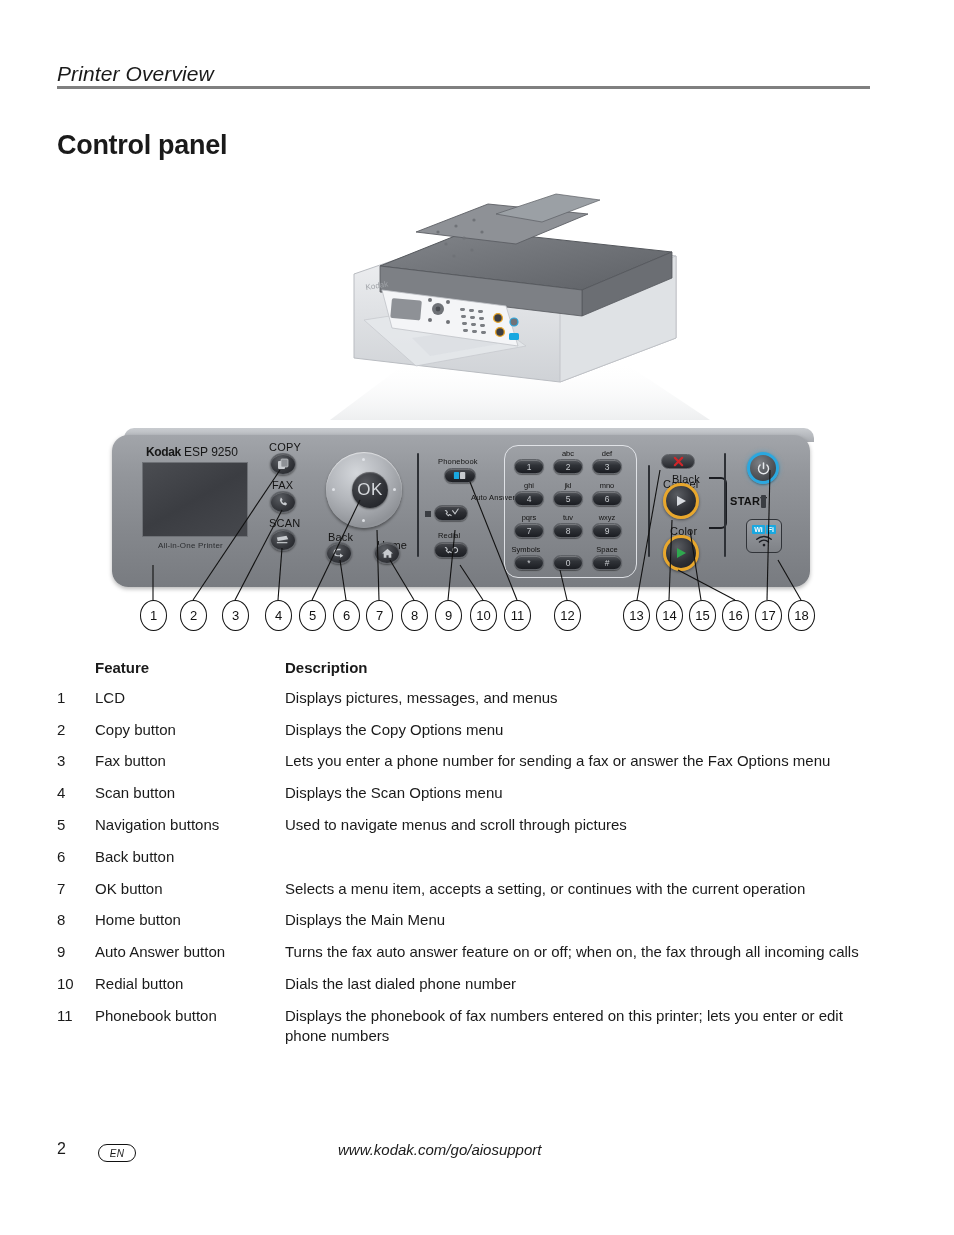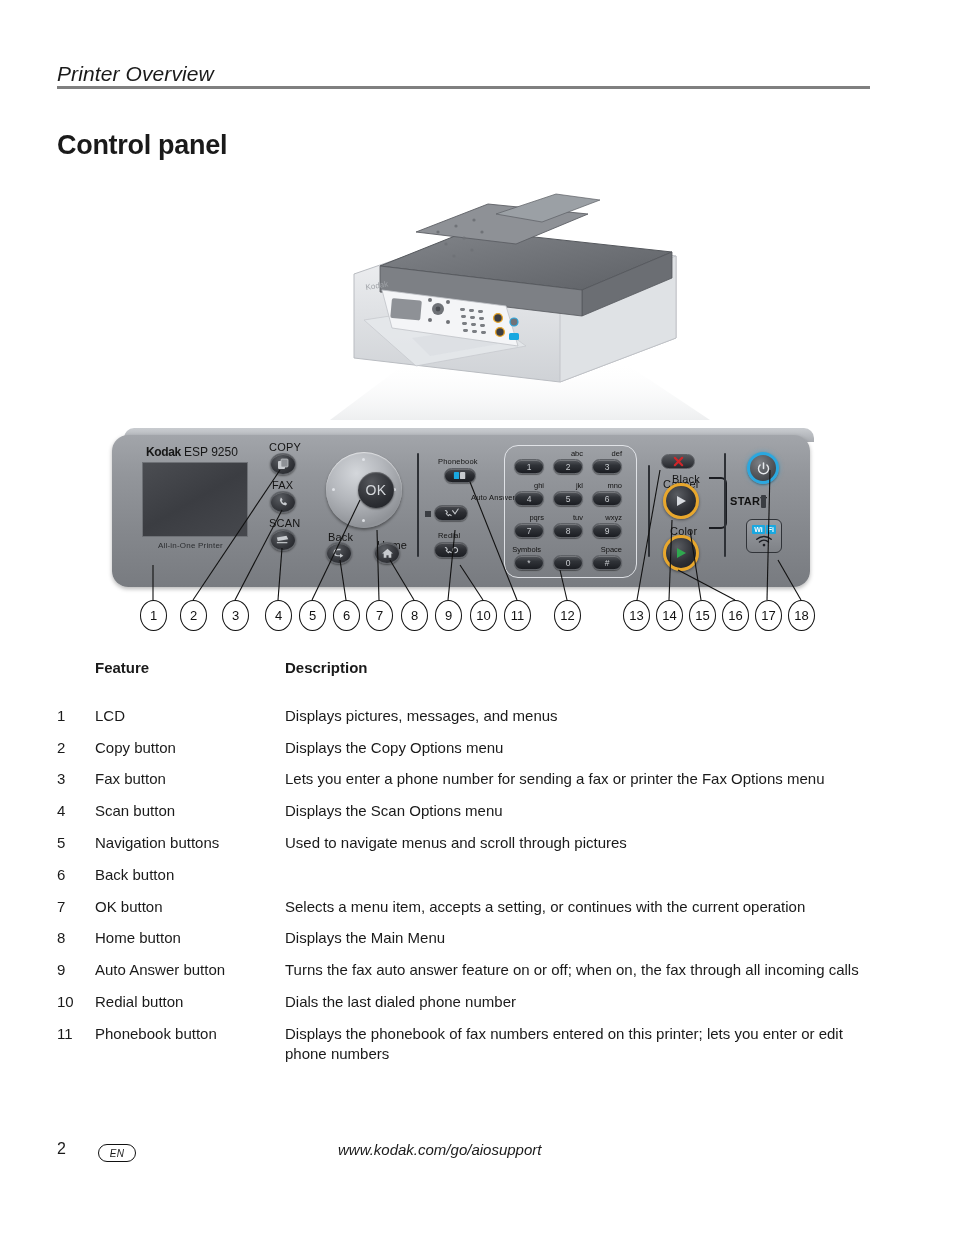--- a/index.html
+++ b/index.html
@@ -84,45 +84,45 @@
   }
   .rbtn svg { display: block; }
 
   
   #dial {
     position: absolute; left: 214px; top: 17px; width: 76px; height: 76px; border-radius: 50%;
     background: radial-gradient(circle at 40% 28%, #d4d7db 0%, #b3b6bb 40%, #8f9297 75%, #a8abb0 100%);
     box-shadow: 0 2px 3px rgba(0,0,0,.4), inset 0 1px 1px rgba(255,255,255,.55);
   }
   #dial-ok {
-    position: absolute; left: 32px; top: 20px; width: 36px; height: 36px; border-radius: 50%;
+    position: absolute; left: 26px; top: 20px; width: 36px; height: 36px; border-radius: 50%;
     background: radial-gradient(circle at 38% 28%, #55575c 0%, #303237 55%, #1b1d22 100%);
     box-shadow: inset 0 1px 1px rgba(255,255,255,.22), 0 1px 2px rgba(0,0,0,.5);
     display: flex; align-items: center; justify-content: center;
-    color: #d6d9dd; font-size: 14px; letter-spacing: .4px;
+    color: #d6d9dd; font-size: 17px; letter-spacing: .4px;
   }
   .dial-dot { position: absolute; width: 3px; height: 3px; border-radius: 50%; background: #e7eaee; opacity: .85; }
 
   
   .vbar { position: absolute; width: 2px; background: #2e3136; border-radius: 1px; }
 
   
   #keypad-box {
     position: absolute; left: 392px; top: 10px; width: 133px; height: 133px;
     border: 1.5px solid #e8eaee; border-radius: 14px; opacity: .9;
   }
   .key {
     position: absolute; width: 30px; height: 15px; border-radius: 999px;
     background: linear-gradient(180deg,#56595e 0%,#303338 40%,#1b1d22 100%);
     border: 1px solid #5f6267;
     box-shadow: inset 0 1px 0 rgba(255,255,255,.2), 0 1px 1px rgba(0,0,0,.4);
     display: flex; align-items: center; justify-content: center;
     color: #c9ccd0; font-size: 8.5px;
   }
-  .keyletters { position: absolute; font-size: 7.5px; color: #131313; text-align: right; width: 30px; }
+  .keyletters { position: absolute; font-size: 7.5px; color: #131313; text-align: center; width: 30px; }
 
   
   #cancel-btn {
     position: absolute; left: 549px; top: 19px; width: 34px; height: 15px; border-radius: 999px;
     background: linear-gradient(180deg,#56595e,#26282d);
     border: 1px solid #5f6267;
     display: flex; align-items: center; justify-content: center;
   }
   .startbtn {
     position: absolute; width: 36px; height: 36px; border-radius: 50%;
@@ -161,21 +161,21 @@
   .callout {
     position: absolute; width: 27px; height: 31px; border-radius: 50%;
     border: 1.6px solid #111; background: #fff;
     display: flex; align-items: center; justify-content: center;
     font-size: 13px; color: #111;
   }
 
   
   #table { position: absolute; left: 57px; top: 658px; width: 820px; }
   .trow { display: flex; align-items: flex-start; }
-  .thead { font-weight: bold; font-size: 15px; margin-bottom: 28px; }
+  .thead { font-weight: bold; font-size: 15px; margin-bottom: 10px; }
   .c-num { width: 38px; flex: 0 0 38px; font-size: 15px; line-height: 1.32; }
   .c-feat { width: 190px; flex: 0 0 190px; font-size: 15px; line-height: 1.32; }
   .c-desc { flex: 1; font-size: 15px; line-height: 1.32; }
   .trow.body { margin-bottom: 12px; }
 
   
   #footer { position: absolute; left: 0; top: 1140px; width: 954px; height: 40px; }
   #page-num { position: absolute; left: 57px; top: 0; font-size: 16px; }
   #lang-badge {
     position: absolute; left: 98px; top: 4px; width: 38px; height: 18px;
@@ -496,21 +496,21 @@
     <div class="c-desc">Displays pictures, messages, and menus</div>
   </div>
   <div class="trow body">
     <div class="c-num">2</div>
     <div class="c-feat">Copy button</div>
     <div class="c-desc">Displays the Copy Options menu</div>
   </div>
   <div class="trow body">
     <div class="c-num">3</div>
     <div class="c-feat">Fax button</div>
-    <div class="c-desc">Lets you enter a phone number for sending a fax or printer the Fax Options menu</div>
+    <div class="c-desc">Lets you enter a phone number for sending a fax or answer the Fax Options menu</div>
   </div>
   <div class="trow body">
     <div class="c-num">4</div>
     <div class="c-feat">Scan button</div>
     <div class="c-desc">Displays the Scan Options menu</div>
   </div>
   <div class="trow body">
     <div class="c-num">5</div>
     <div class="c-feat">Navigation buttons</div>
     <div class="c-desc">Used to navigate menus and scroll through pictures</div>

